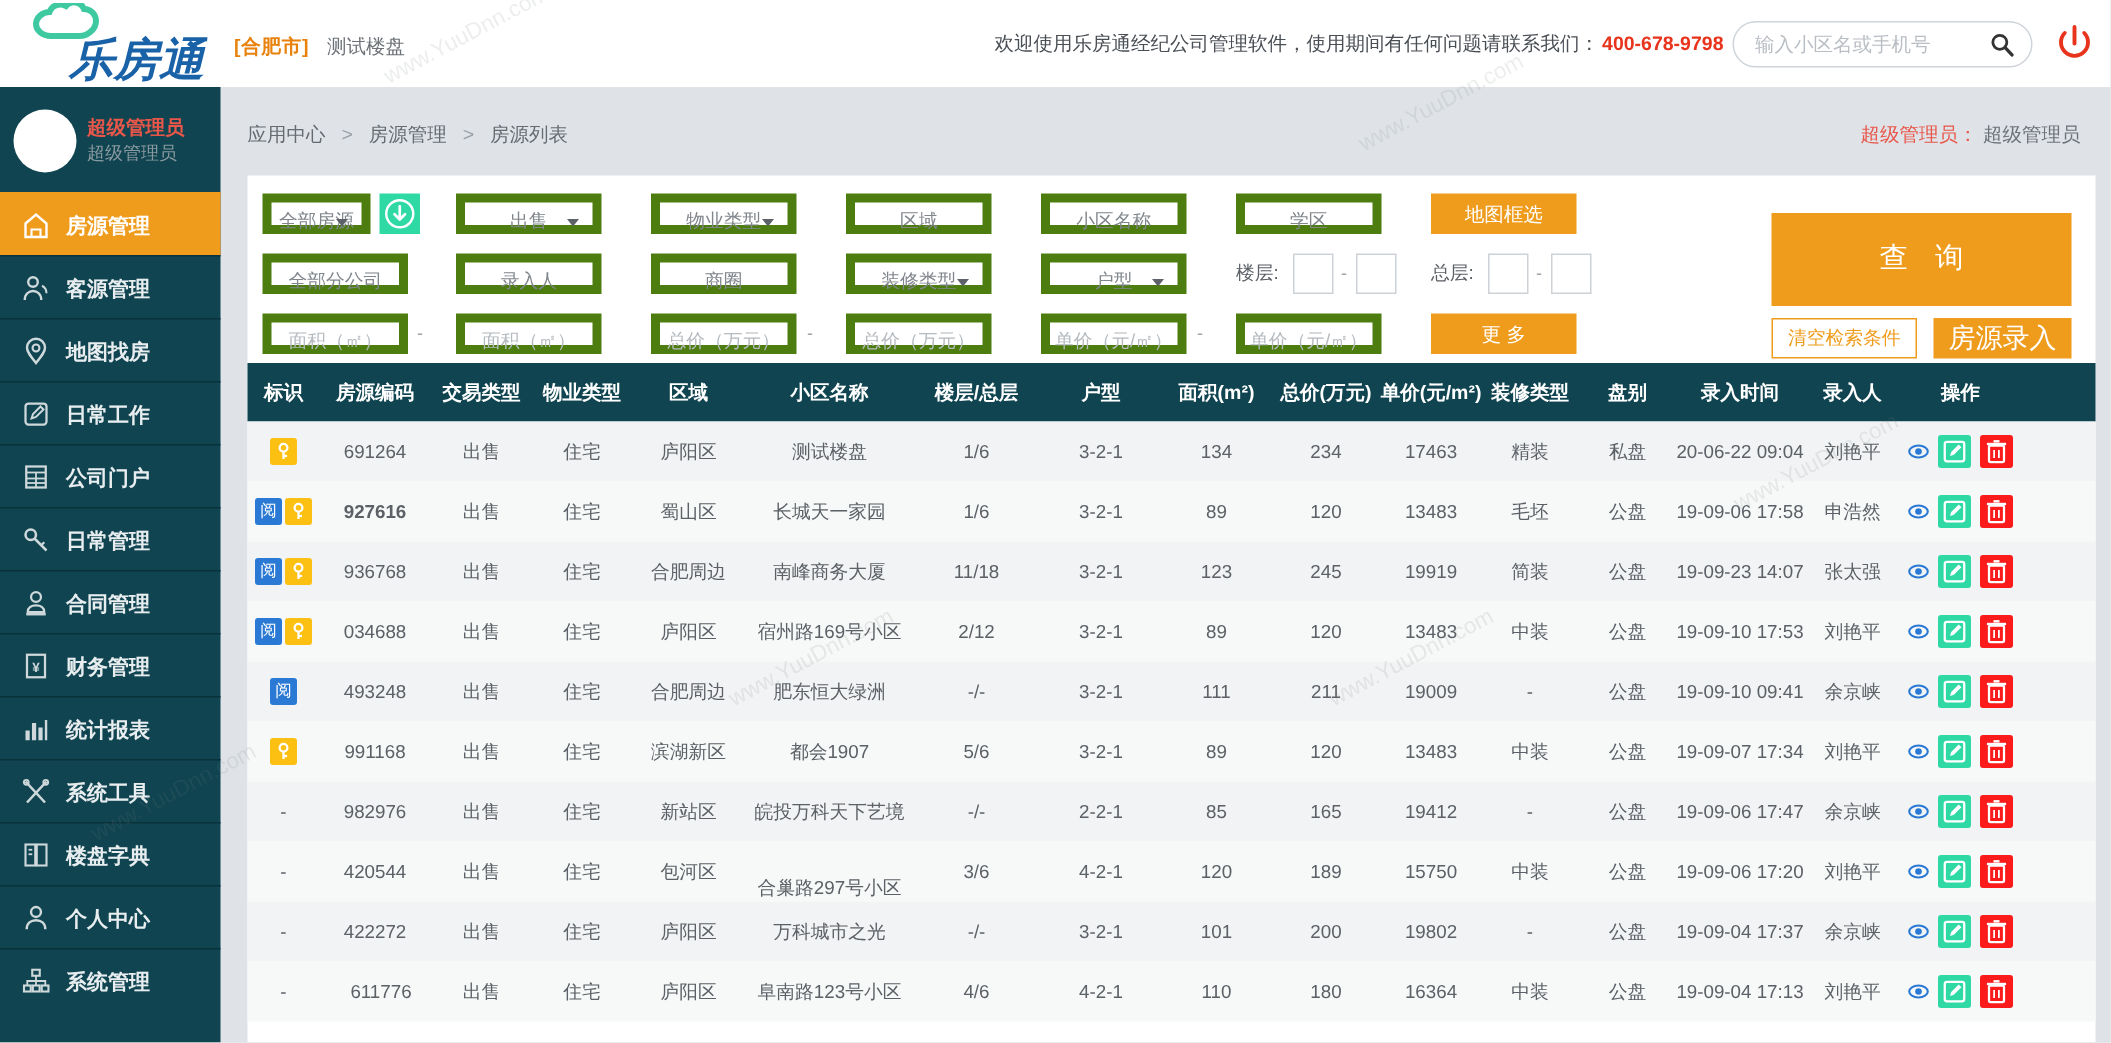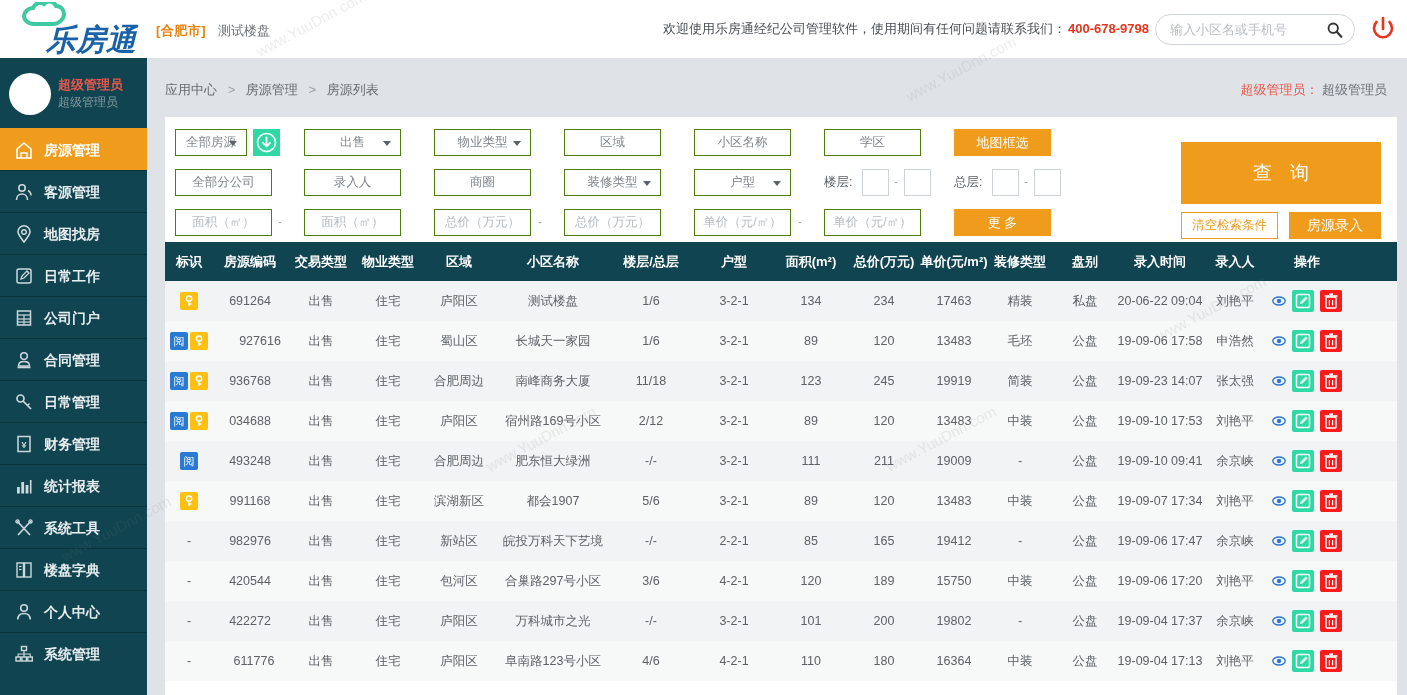--- a/index.html
+++ b/index.html
@@ -92,21 +92,21 @@
   .breadcrumb .sep { color: #9aa0a6; margin: 0 7px; }
 
   .panel {
     position: absolute; left: 18px; top: 59px; width: 1232px; height: 578px;
     background: #ffffff;
   }
 
   
   .filters { position: absolute; left: 0; top: 0; width: 1000px; height: 118px; }
   .fld {
-    position: absolute; height: 27px; border: 1px solid #4d7c0f; background: #fff;
+    position: absolute; height: 27px; border: 6px solid #4d7c0f; background: #fff;
     font-size: 12.5px; color: #80868c; text-align: center; line-height: 25px;
     cursor: pointer; white-space: nowrap;
   }
   .fld.caret::after {
     content: ""; position: absolute; right: 9px; top: 11px;
     border-left: 4.5px solid transparent; border-right: 4.5px solid transparent;
     border-top: 5px solid #5c6268;
   }
   .fld.ph { color: #b5babf; }
   .tiny {
@@ -130,21 +130,21 @@
     font-size: 19px; letter-spacing: 18px; text-indent: 18px; cursor: pointer;
   }
   .clear-btn {
     position: absolute; left: 1016px; top: 95px; width: 97px; height: 27px;
     border: 1px solid #ef9c1d; color: #ef9c1d; background: #fff;
     text-align: center; line-height: 25px; font-size: 12.5px; cursor: pointer;
   }
   .add-btn {
     position: absolute; left: 1124px; top: 95px; width: 92px; height: 27px;
     background: #ef9c1d; color: #fff; text-align: center; line-height: 27px;
-    font-size: 14px; cursor: pointer;
+    font-size: 18px; cursor: pointer;
   }
 
   
   .tbl { position: absolute; left: 0; top: 125px; width: 1232px; }
   .thead {
     height: 39px; background: #0f4450; color: #fff;
     font-size: 13px; font-weight: bold;
   }
   .trow { height: 40px; background: #f2f3f4; font-size: 12.5px; color: #5c6167; }
   .trow.alt { background: #f7f8f8; }
@@ -244,33 +244,33 @@
           <rect x="3.5" y="3" width="13" height="14" fill="none" stroke="#cfd9dc" stroke-width="1.5"></rect>
           <line x1="3.5" y1="7" x2="16.5" y2="7" stroke="#cfd9dc" stroke-width="1.2"></line>
           <line x1="10" y1="7" x2="10" y2="17" stroke="#cfd9dc" stroke-width="1.2"></line>
           <line x1="3.5" y1="11" x2="16.5" y2="11" stroke="#cfd9dc" stroke-width="1.2"></line>
           <line x1="3.5" y1="14" x2="16.5" y2="14" stroke="#cfd9dc" stroke-width="1.2"></line>
         </svg>
         <span class="nav-label">公司门户</span>
       </div>
       <div class="nav-item">
         <svg class="nav-ico" viewBox="0 0 20 20">
+          <circle cx="6.5" cy="6.5" r="3.5" fill="none" stroke="#cfd9dc" stroke-width="1.7"></circle>
+          <line x1="9" y1="9" x2="17" y2="17" stroke="#cfd9dc" stroke-width="1.7"></line>
+          <line x1="13.5" y1="13.5" x2="15.5" y2="11.5" stroke="#cfd9dc" stroke-width="1.5"></line>
+        </svg>
+        <span class="nav-label">日常管理</span>
+      </div>
+      <div class="nav-item">
+        <svg class="nav-ico" viewBox="0 0 20 20">
           <circle cx="10" cy="6" r="3.3" fill="none" stroke="#cfd9dc" stroke-width="1.5"></circle>
           <path d="M4.5 16c0-3 2.5-4.5 5.5-4.5s5.5 1.5 5.5 4.5z" fill="none" stroke="#cfd9dc" stroke-width="1.5"></path>
           <line x1="3.5" y1="17.5" x2="16.5" y2="17.5" stroke="#cfd9dc" stroke-width="1.6"></line>
         </svg>
         <span class="nav-label">合同管理</span>
-      </div>
-      <div class="nav-item">
-        <svg class="nav-ico" viewBox="0 0 20 20">
-          <circle cx="6.5" cy="6.5" r="3.5" fill="none" stroke="#cfd9dc" stroke-width="1.7"></circle>
-          <line x1="9" y1="9" x2="17" y2="17" stroke="#cfd9dc" stroke-width="1.7"></line>
-          <line x1="13.5" y1="13.5" x2="15.5" y2="11.5" stroke="#cfd9dc" stroke-width="1.5"></line>
-        </svg>
-        <span class="nav-label">日常管理</span>
       </div>
       <div class="nav-item">
         <svg class="nav-ico" viewBox="0 0 20 20">
           <rect x="4" y="2.5" width="12" height="15" fill="none" stroke="#cfd9dc" stroke-width="1.5"></rect>
           <text x="10" y="14" font-size="9" fill="#cfd9dc" text-anchor="middle" font-family="Liberation Sans, sans-serif">¥</text>
         </svg>
         <span class="nav-label">财务管理</span>
       </div>
       <div class="nav-item">
         <svg class="nav-ico" viewBox="0 0 20 20">
@@ -505,21 +505,21 @@
           </div>
           <div class="tline trow alt">
             <div class="cell" style="left:0px; width:48px;">
               <span class="badge read">阅</span>
               <span class="badge key"><svg viewBox="0 0 18 18" width="18" height="18">
                   <circle cx="9" cy="6.5" r="2.6" fill="none" stroke="#fff" stroke-width="1.5"></circle>
                   <line x1="9" y1="9" x2="9" y2="14" stroke="#fff" stroke-width="1.5"></line>
                   <line x1="9" y1="12" x2="11.4" y2="12" stroke="#fff" stroke-width="1.5"></line>
                 </svg></span>
             </div>
-            <div class="cell" style="left:58px; width:74px;">
+            <div class="cell" style="left:48px; width:74px;font-weight:bold;">
               <span>927616</span>
             </div>
             <div class="cell" style="left:122px; width:68px;">
               <span>出售</span>
             </div>
             <div class="cell" style="left:190px; width:66px;">
               <span>住宅</span>
             </div>
             <div class="cell" style="left:256px; width:76px;">
               <span>蜀山区</span>
@@ -915,21 +915,21 @@
             </div>
             <div class="cell" style="left:122px; width:68px;">
               <span>出售</span>
             </div>
             <div class="cell" style="left:190px; width:66px;">
               <span>住宅</span>
             </div>
             <div class="cell" style="left:256px; width:76px;">
               <span>包河区</span>
             </div>
-            <div class="cell" style="left:332px; width:112px;">
+            <div class="cell" style="left:332px; width:112px;align-items:flex-end;">
               <span>合巢路297号小区</span>
             </div>
             <div class="cell" style="left:444px; width:84px;">
               <span>3/6</span>
             </div>
             <div class="cell" style="left:528px; width:82px;">
               <span>4-2-1</span>
             </div>
             <div class="cell" style="left:610px; width:72px;">
               <span>120</span>

